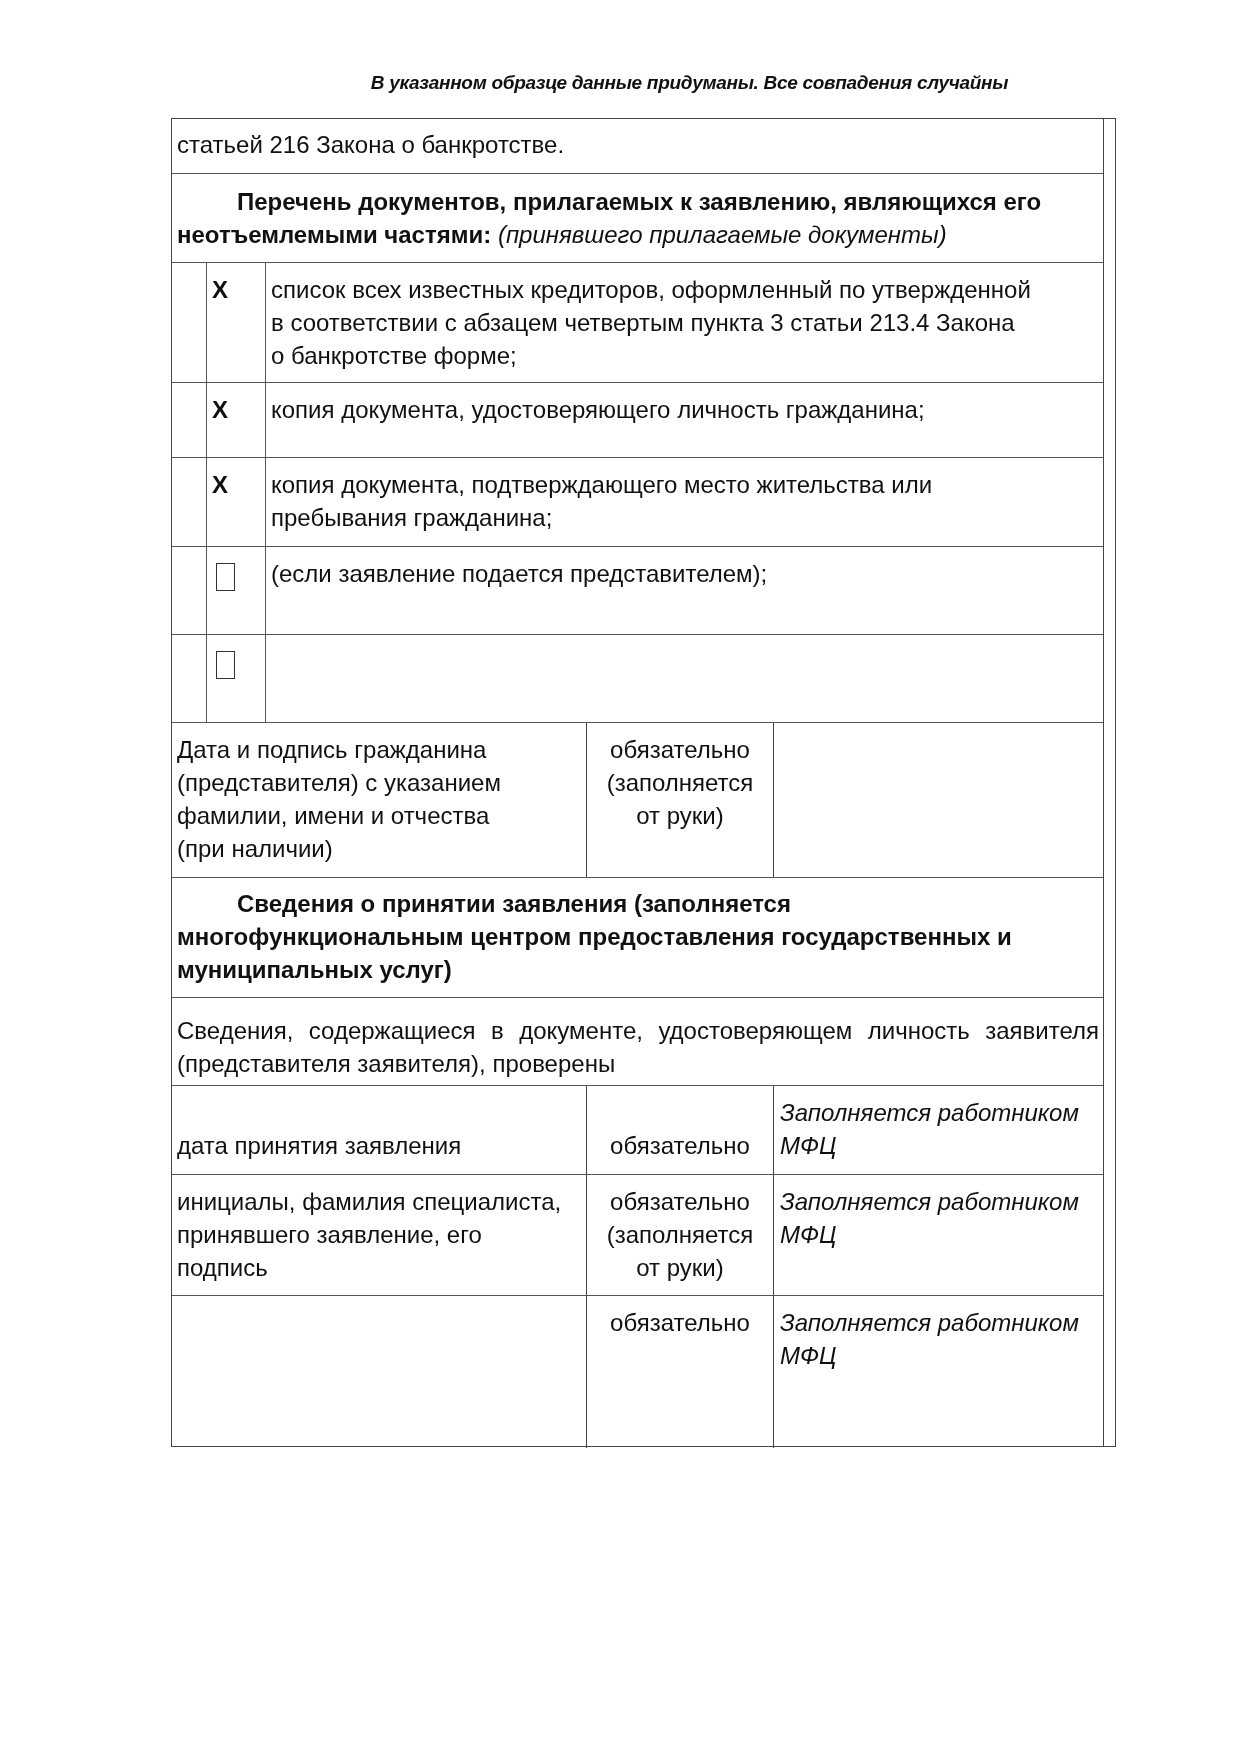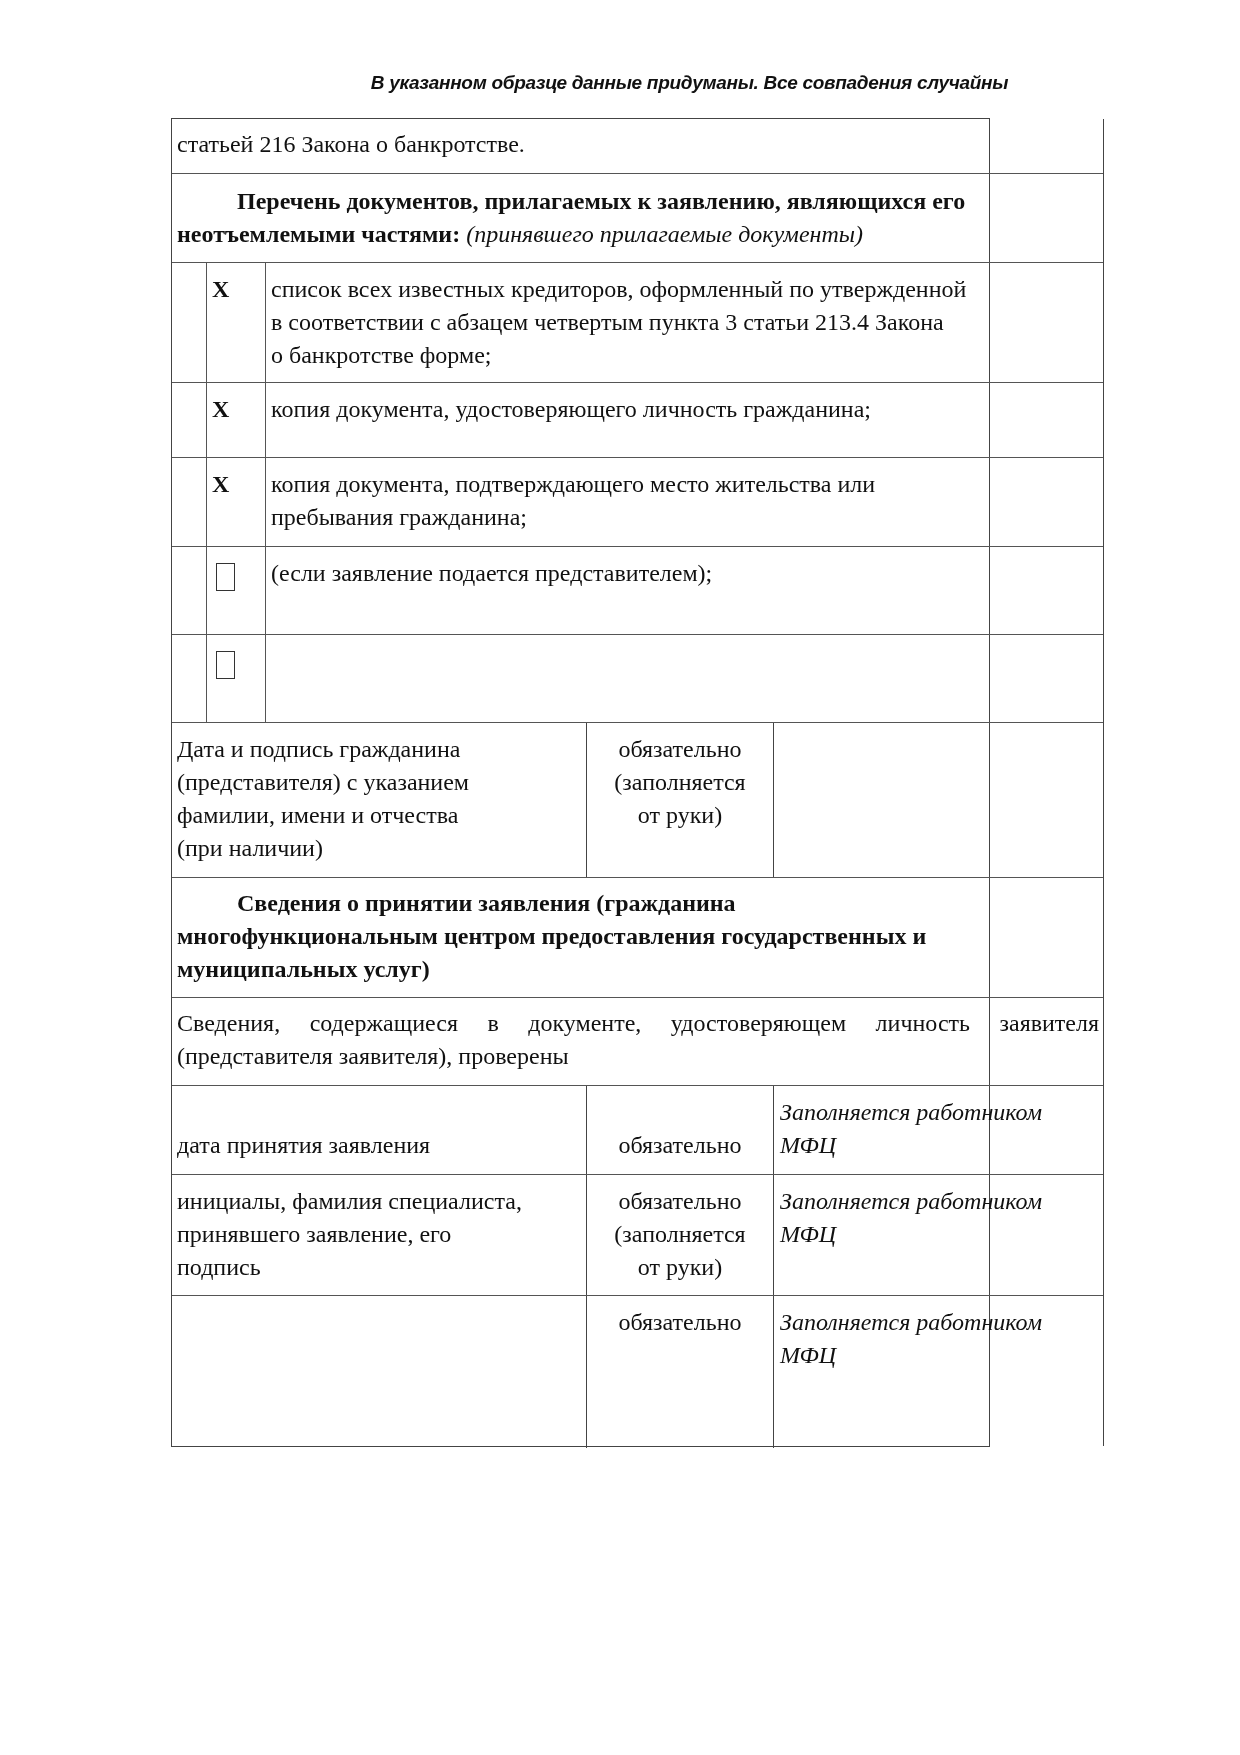--- a/index.html
+++ b/index.html
@@ -3,23 +3,23 @@
 <meta charset="utf-8">
 <style>
   html, body { margin: 0; padding: 0; background: #ffffff; }
   body { width: 1240px; height: 1755px; position: relative; overflow: hidden; color: #111; }
   .banner {
     position: absolute; top: 72px; left: 12px; width: 1240px; text-align: center;
     font-family: "Liberation Sans", sans-serif; font-weight: bold; font-size: 19px;
     letter-spacing: -0.3px; padding-left: 115px; box-sizing: border-box; font-style: italic;
   }
   .sheet {
-    position: absolute; left: 171px; top: 118px; width: 819px; height: 1329px;
+    position: absolute; left: 171px; top: 118px; width: 945px; height: 1329px;
     border: 1.5px solid #444; box-sizing: border-box;
-    font-family: Liberation Serif, serif; font-size: 24px; line-height: 33px;
+    font-family: Liberation Sans, sans-serif; font-size: 24px; line-height: 33px;
   }
   .rborder { position: absolute; top: 0; bottom: 0; left: 931px; width: 0; border-left: 1.5px solid #444; }
   .row { position: absolute; left: 0; width: 931px; border-bottom: 1.5px solid #555; box-sizing: border-box; }
   .row.last { border-bottom: none; }
   .full-text { position: absolute; left: 5px; top: 10px; right: 4px; }
   .justify { text-align: justify; text-align-last: justify; }
   .bold { font-weight: bold; }
   .ital { font-style: italic; }
   .indent { text-indent: 60px; }
   .c-blank { position: absolute; left: 0; top: 0; bottom: 0; width: 34px; border-right: 1.5px solid #555; }
@@ -112,28 +112,28 @@
         <div>обязательно</div>
         <div>(заполняется</div>
         <div>от руки)</div>
       </div>
     </div>
     <div class="c3"></div>
   </div>
 
   <div class="row" style="top:759px;height:120px;">
     <div class="full-text bold" style="top:9px;">
-      <div class="indent">Сведения о принятии заявления (гражданина</div>
+      <div class="indent">Сведения о принятии заявления (заполняется</div>
       <div>многофункциональным центром предоставления государственных и</div>
       <div>муниципальных услуг)</div>
     </div>
   </div>
 
   <div class="row" style="top:879px;height:88px;">
-    <div class="full-text" style="top:9px;">
+    <div class="full-text" style="top:16px;">
       <div class="justify">Сведения, содержащиеся в документе, удостоверяющем личность заявителя</div>
       <div>(представителя заявителя), проверены</div>
     </div>
   </div>
 
   <div class="row" style="top:967px;height:89px;">
     <div class="c1" style="top:43px;">дата принятия заявления</div>
     <div class="c2b">
       <div class="c2t" style="padding-top:43px;">обязательно</div>
     </div>

